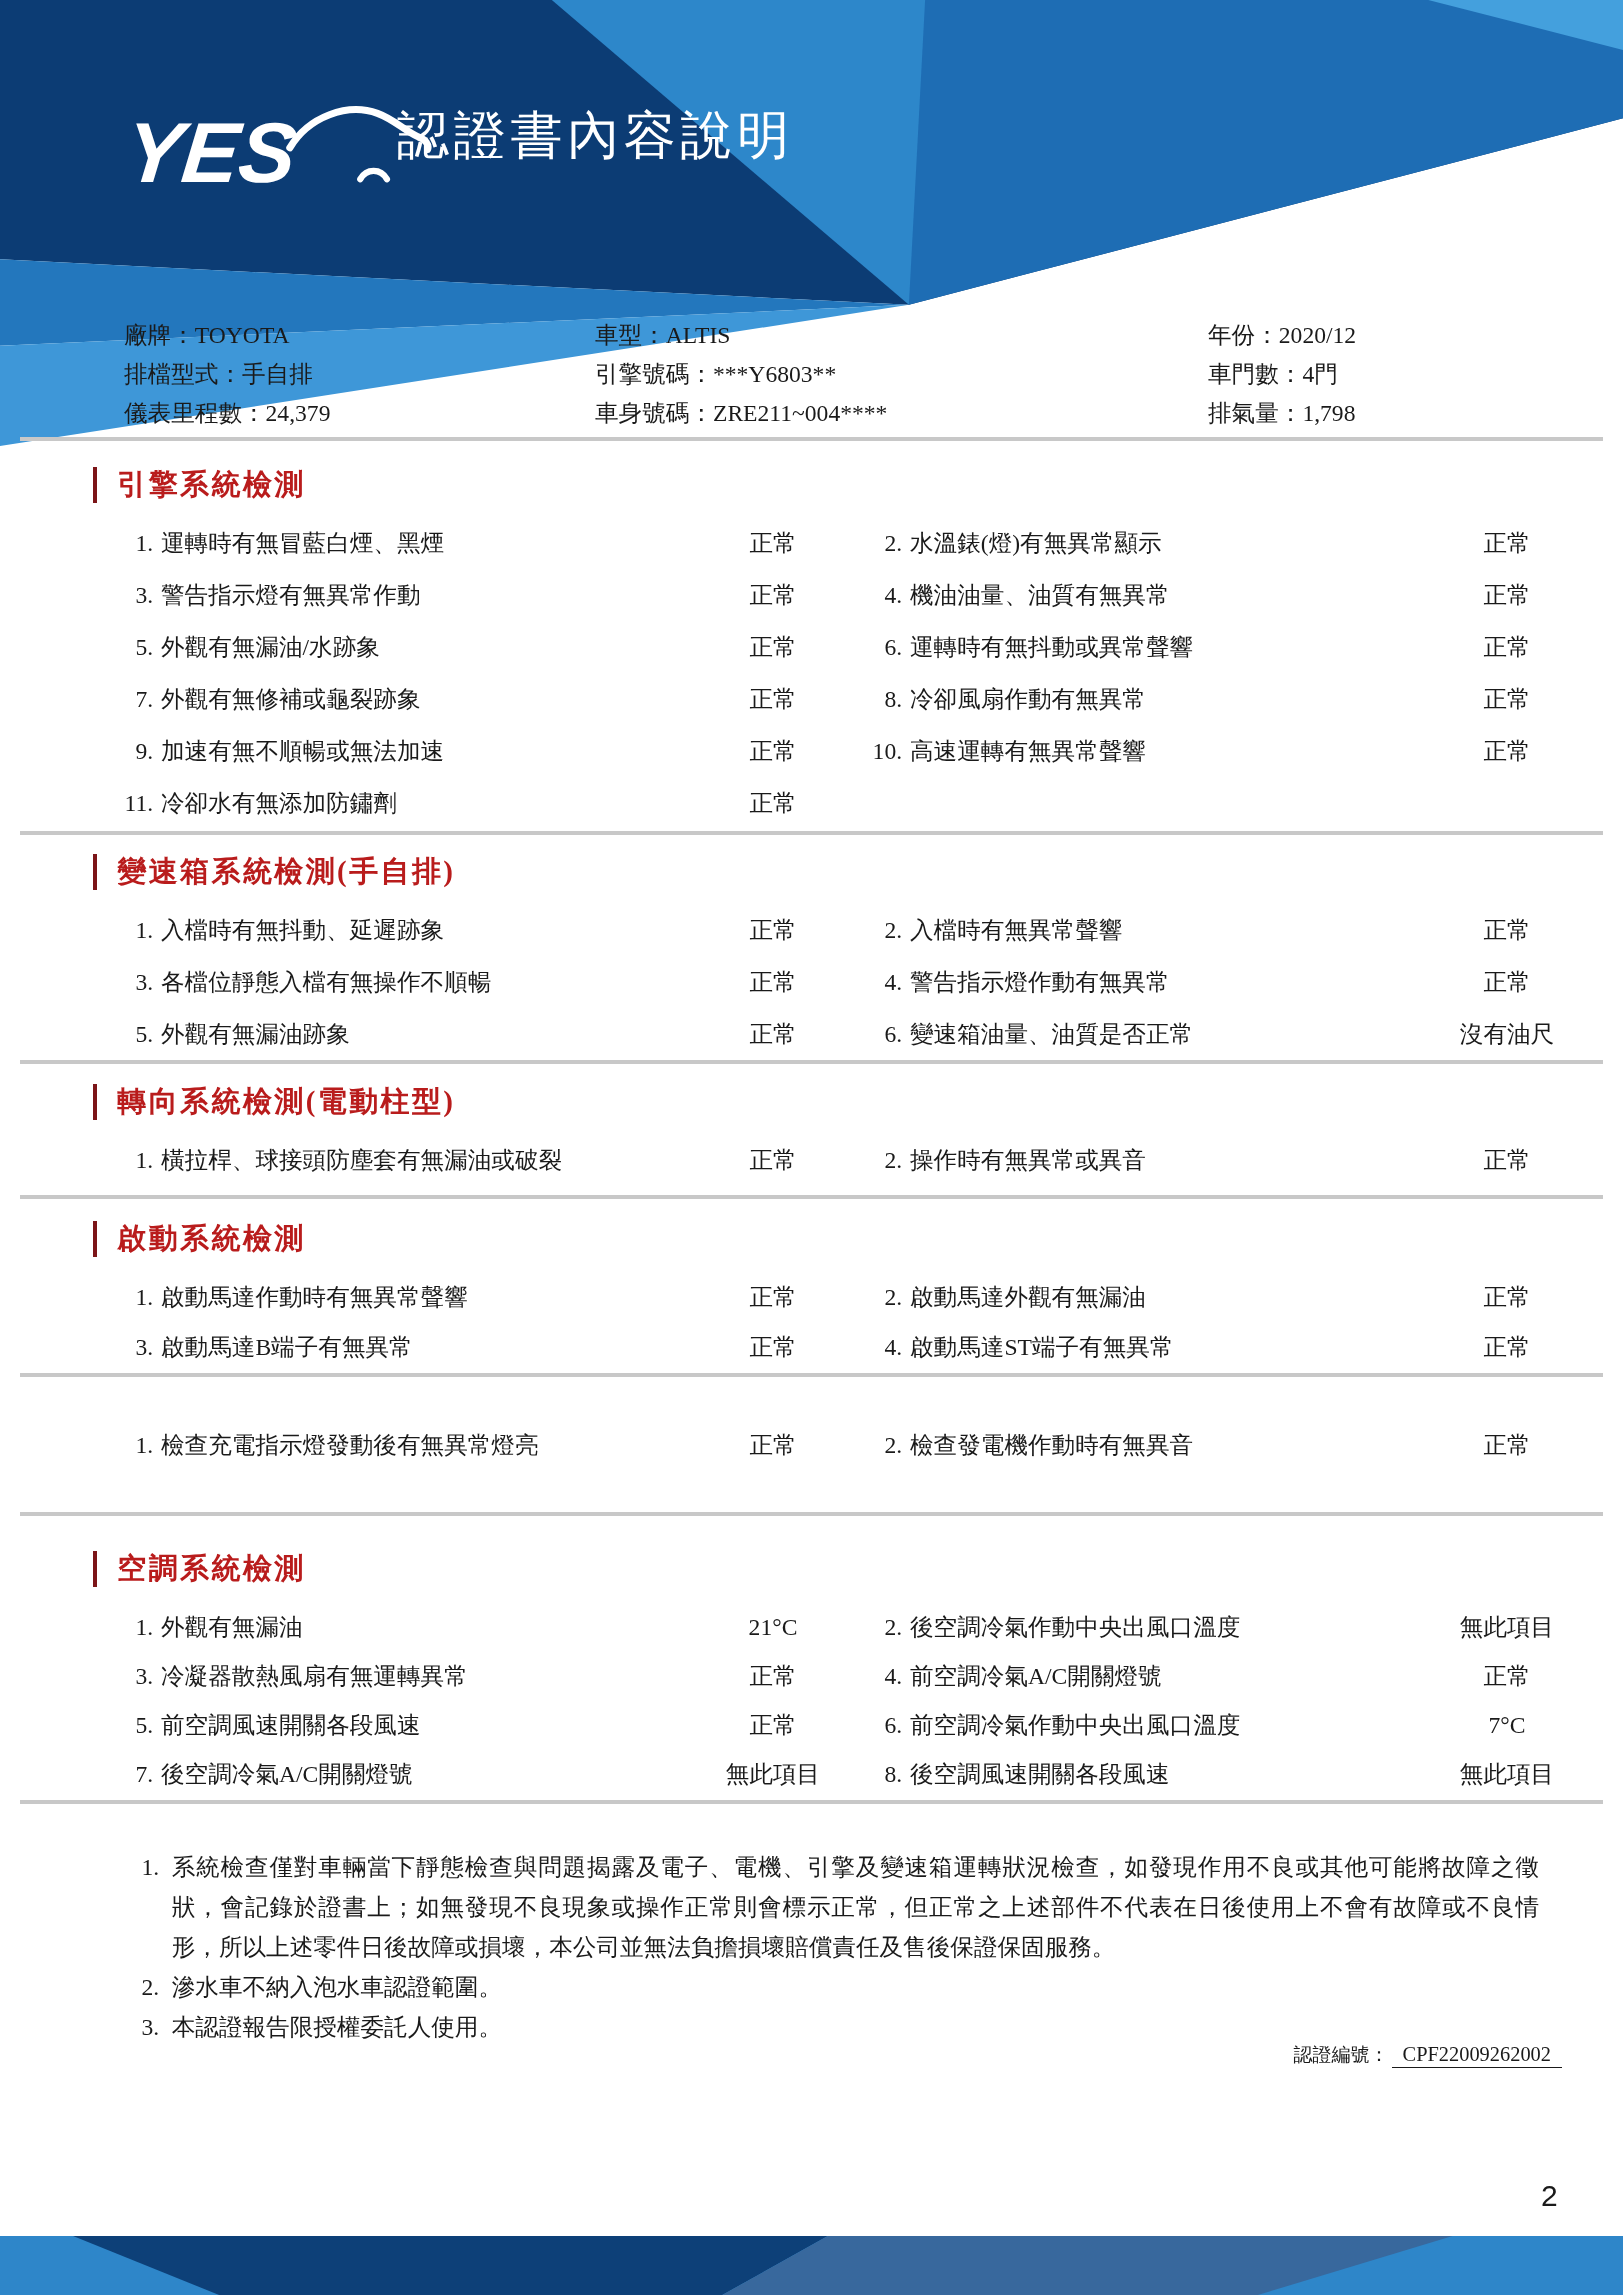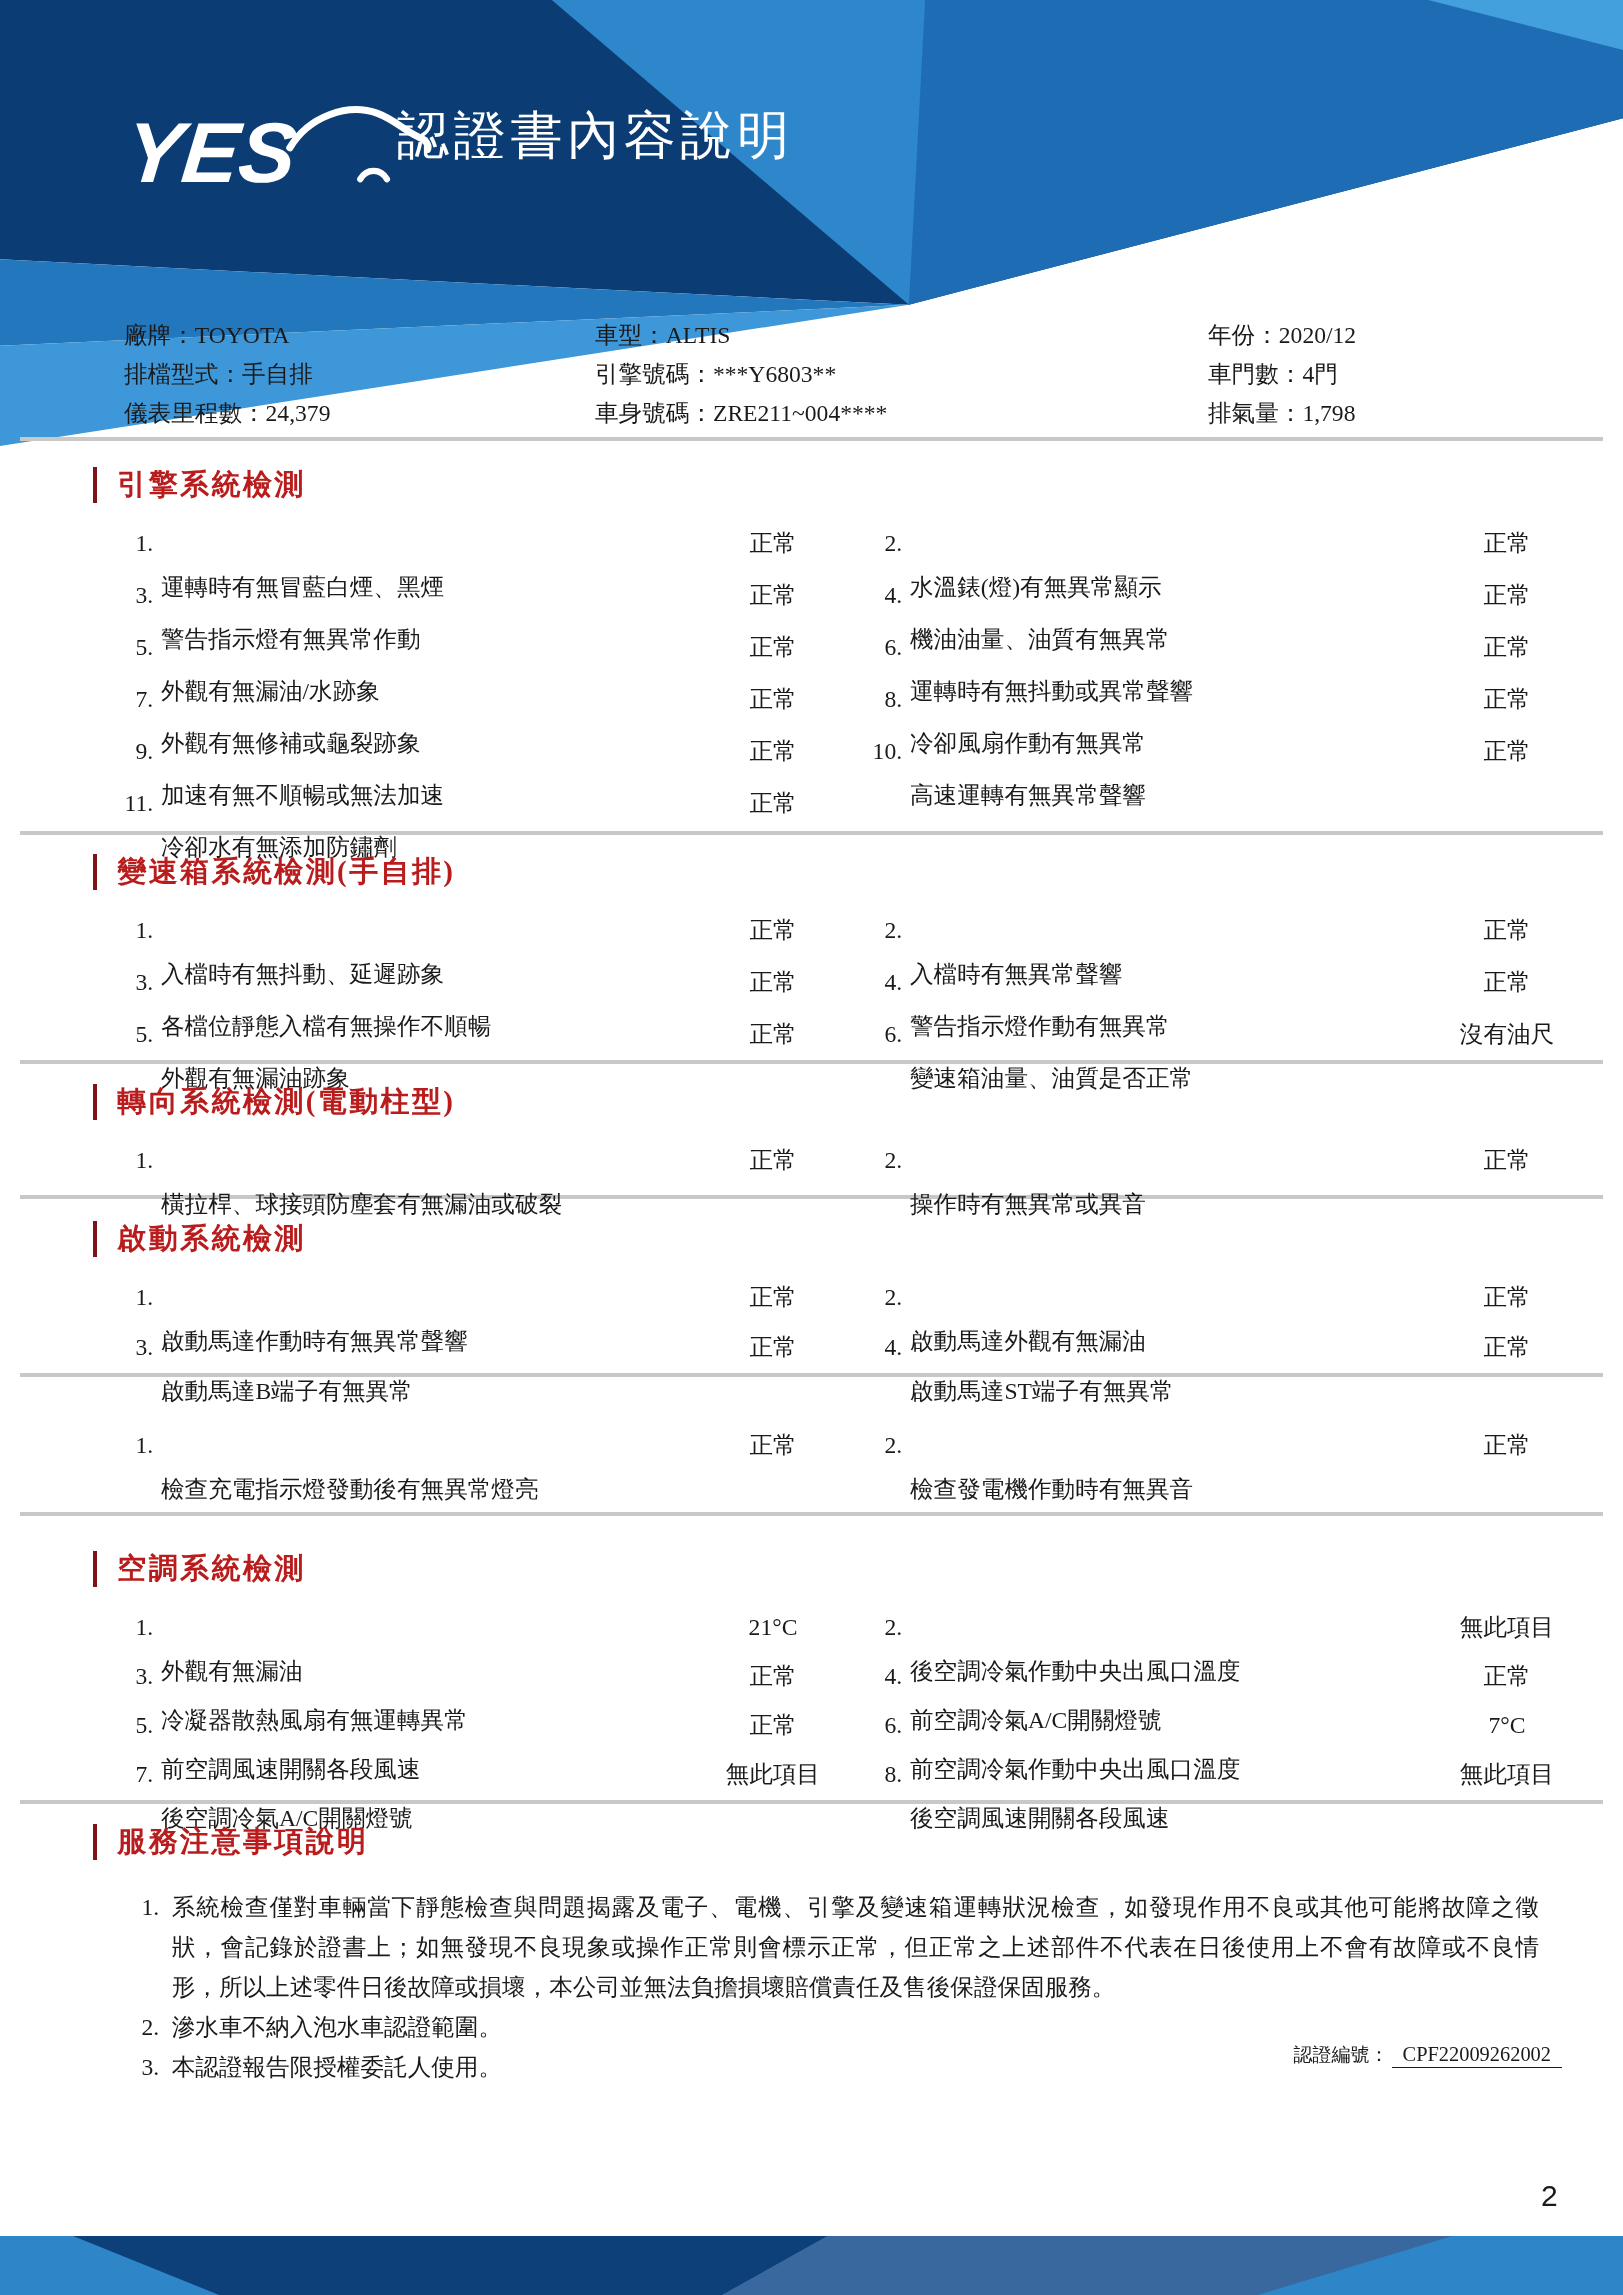--- a/index.html
+++ b/index.html
@@ -35,21 +35,21 @@
   .section { position:absolute; left:0; width:1623px; }
   .sec-title { margin-left:93px; display:flex; align-items:center; gap:20.4px;
                color:#b91c1c; font-size:29px; font-weight:bold; letter-spacing:2.4px; }
   .bar { width:3.9px; height:36px; background:#7c1518; flex:0 0 auto; }
   .rows { margin-top:23.6px; margin-left:102px; margin-right:21px; }
   .crow { display:grid; grid-template-columns:59px 514px 196px 39px 503px 188px;
           align-items:flex-start; height:52px; font-size:23.6px; line-height:28px; }
   .rows.h64 .crow { height:50px; }
   .rows.h62 .crow { height:49px; }
   .num { text-align:right; padding-right:7.9px; white-space:nowrap; }
-  .lbl { text-align:left; white-space:nowrap;margin-top:44px; }
+  .lbl { text-align:left; white-space:nowrap; }
   .val { text-align:center; white-space:nowrap; }
 
   
   .notes { margin-top:25px; margin-left:118px; width:1421px; font-size:23.6px; }
   .note { display:grid; grid-template-columns:49px auto; column-gap:4.7px; line-height:40px; }
   .note .ntext { text-align:justify; }
   .cert { position:absolute; top:2030px; right:61px; font-size:19px; display:flex; align-items:flex-end;margin-top:12px; }
   .cert .cval { font-size:20.4px; border-bottom:1.6px solid #1a1a1a; padding:0 11px 0.8px 11px; margin-left:3.1px; }
 
   .pagenum { position:absolute; top:2179px; left:1541px; font-size:30px;
@@ -284,24 +284,20 @@
           <span class="lbl">後空調冷氣A/C開關燈號</span>
           <span class="val">無此項目</span>
           <span class="num">8.</span>
           <span class="lbl">後空調風速開關各段風速</span>
           <span class="val">無此項目</span>
         </div>
     </div>
   </div>
 
   <div class="section" style="top:1822px">
-    <div class="sec-title">
-        <span class="bar"></span>
-        <span>服務注意事項說明</span>
-      </div>
     <div class="notes">
       <div class="note">
           <span class="num">1.</span>
           <span class="ntext">系統檢查僅對車輛當下靜態檢查與問題揭露及電子、電機、引擎及變速箱運轉狀況檢查，如發現作用不良或其他可能將故障之徵狀，會記錄於證書上；如無發現不良現象或操作正常則會標示正常，但正常之上述部件不代表在日後使用上不會有故障或不良情形，所以上述零件日後故障或損壞，本公司並無法負擔損壞賠償責任及售後保證保固服務。</span>
         </div>
       <div class="note">
           <span class="num">2.</span>
           <span class="ntext">滲水車不納入泡水車認證範圍。</span>
         </div>
       <div class="note">

